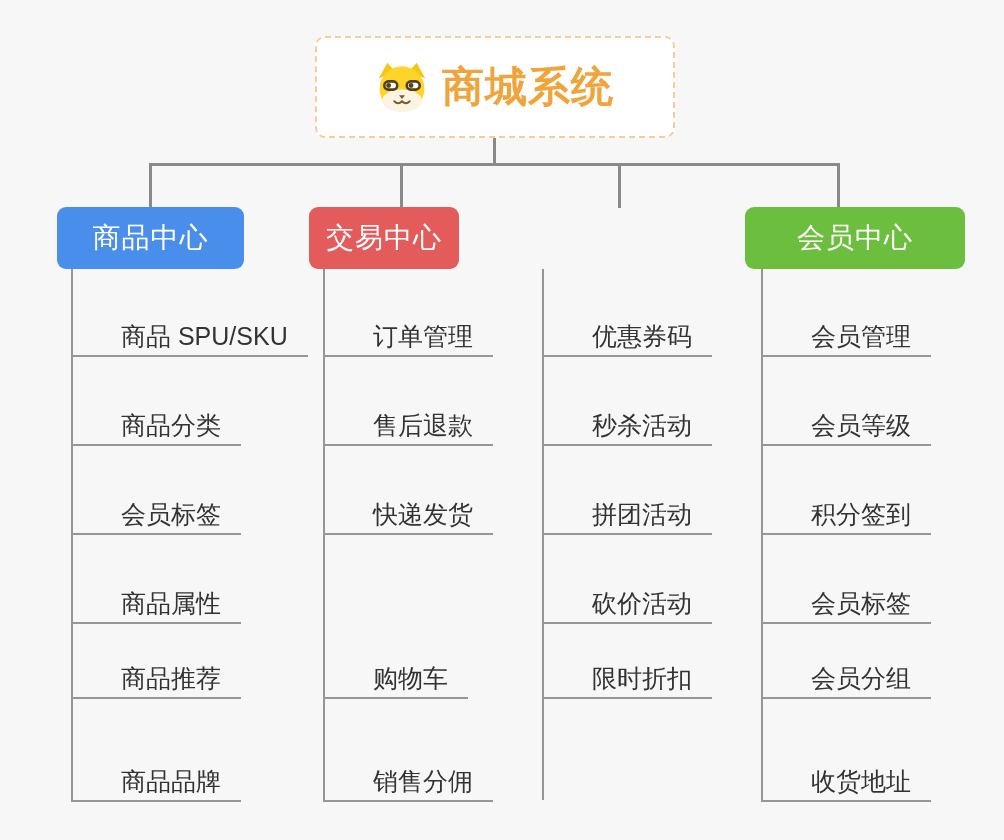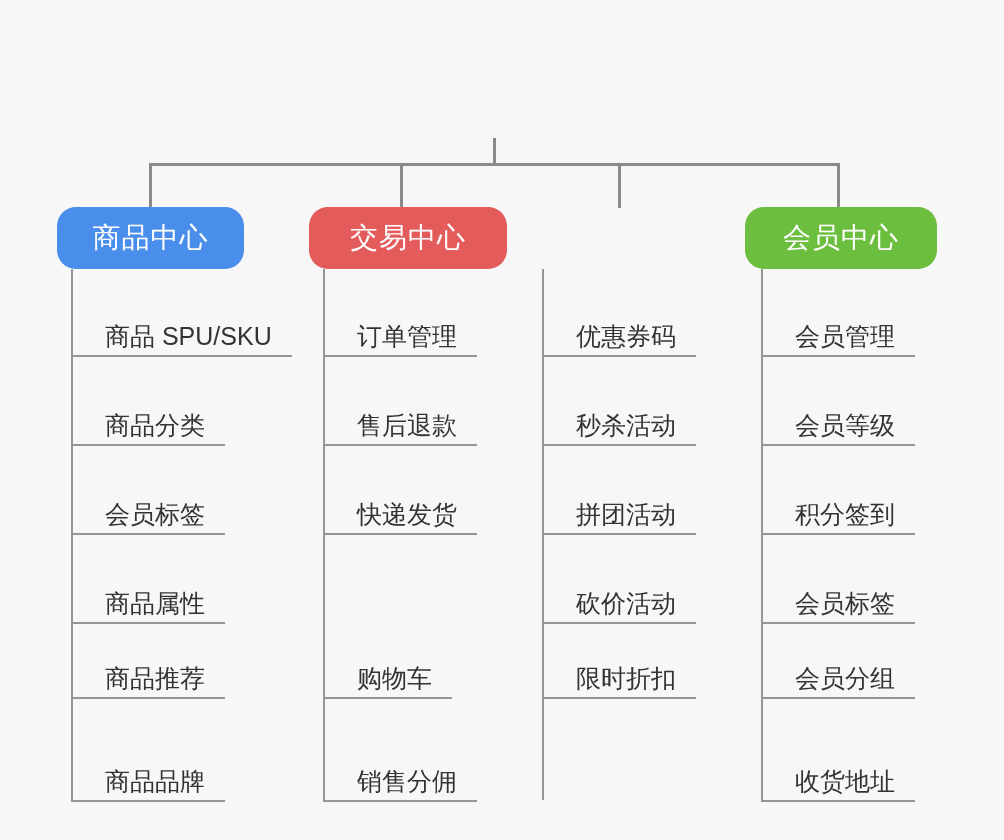--- a/index.html
+++ b/index.html
@@ -47,61 +47,78 @@
   
   .branch {
     position: absolute;
     top: 207px;
     height: 62px;
     line-height: 62px;
     text-align: center;
     color: #FFFFFF;
     font-size: 28px;
     letter-spacing: 1px;
-    border-radius: 19px;
+    border-radius: 9px;
     cursor: default;
   }
   .b1 { left: 57px;  width: 187px; }
-  .b2 { left: 309px; width: 198px; }
+  .b2 { left: 309px; width: 150px; }
   .b3 { left: 526px; width: 187px; }
-  .b4 { left: 745px; width: 192px; }
+  .b4 { left: 745px; width: 220px; }
 
   
   .spine { position: absolute; top: 269px; width: 2px; height: 531px; }
   .s1 { left: 71px; }
   .s2 { left: 323px; }
   .s3 { left: 542px; }
   .s4 { left: 761px; }
 
   
   .leaf {
     position: absolute;
     font-size: 25px;
     line-height: 30px;
-    padding: 0 20px 4px 34px;
+    padding: 0 20px 4px 50px;
     border-bottom: 2px solid #969696;
     white-space: nowrap;
     color: #333333;
   }
   .c1 { left: 71px; }
   .c2 { left: 323px; }
   .c3 { left: 542px; }
   .c4 { left: 761px; text-align: right; }
   .r1 { top: 321px; }
   .r2 { top: 410px; }
   .r3 { top: 499px; }
   .r4 { top: 588px; }
   .r5 { top: 663px; }
   .r6 { top: 766px; }
 </style>
 </head>
 <body>
 
 <div class="canvas">
 
+  <div class="root-node" style="border-color: rgb(246, 205, 150); background-color: rgb(255, 255, 255);">
+    <span class="dog">
+      <svg viewBox="0 0 60 58" width="52" height="50">
+        <path d="M13 1 L3 19 L22 11 Z" fill="#F5C516"></path>
+        <path d="M47 1 L57 19 L38 11 Z" fill="#F5C516"></path>
+        <circle cx="30" cy="31" r="26" fill="#FFD428"></circle>
+        <ellipse cx="30" cy="45" rx="23" ry="13" fill="#FBF3E4"></ellipse>
+        <rect x="9.5" y="22.5" width="15" height="9.5" rx="4.7" fill="#FFFFFF" stroke="#54401A" stroke-width="3"></rect>
+        <rect x="35.5" y="22.5" width="15" height="9.5" rx="4.7" fill="#FFFFFF" stroke="#54401A" stroke-width="3"></rect>
+        <circle cx="14.5" cy="27.3" r="2.8" fill="#54401A"></circle>
+        <circle cx="40.5" cy="27.3" r="2.8" fill="#54401A"></circle>
+        <path d="M26.5 38.5 h7 l-3.5 4.5 Z" fill="#7A5B32"></path>
+        <path d="M21 45.5 q4.5 4.5 9 0 q4.5 4.5 9 0" stroke="#7A5B32" stroke-width="2.2" fill="none" stroke-linecap="round"></path>
+      </svg>
+    </span>
+    <span class="root-title" style="color: rgb(240, 164, 60);">商城系统</span>
+  </div>
 
   <div class="line stem" style="background-color: rgb(138, 138, 138);"></div>
   <div class="line bus" style="background-color: rgb(138, 138, 138);"></div>
   <div class="line drop d1" style="background-color: rgb(138, 138, 138);"></div>
   <div class="line drop d2" style="background-color: rgb(138, 138, 138);"></div>
   <div class="line drop d3" style="background-color: rgb(138, 138, 138);"></div>
   <div class="line drop d4" style="background-color: rgb(138, 138, 138);"></div>
 
   <div class="branch b1" style="background-color: rgb(74, 142, 236);">商品中心</div>
   <div class="branch b2" style="background-color: rgb(228, 91, 91);">交易中心</div>

